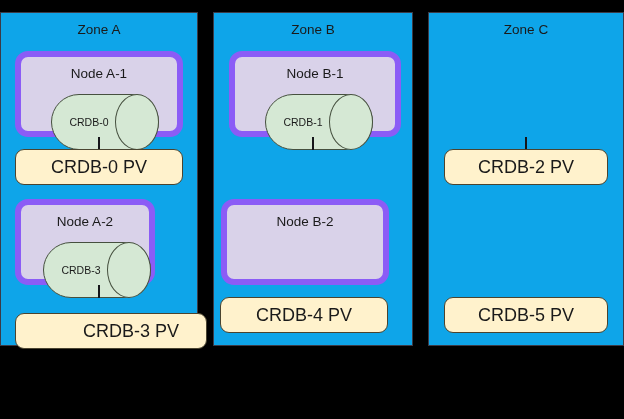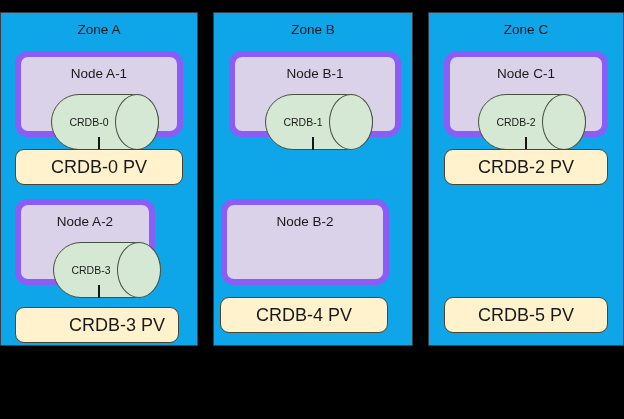--- a/index.html
+++ b/index.html
@@ -138,28 +138,28 @@
         <div class="cyl-body"></div>
         <div class="cyl-cap"></div>
         <div class="cyl-label">CRDB-0</div>
       </div>
     </div>
     <div class="connector" style="left:97px; top:124px; height:13px;"></div>
     <div class="pv" style="left:14px; top:136px; width:168px; height:36px;">CRDB-0 PV</div>
 
     <div class="node" style="left:14px; top:186px; width:140px; height:86px;">
       <div class="node-title">Node A-2</div>
-      <div class="cylinder" style="left:32px; top:37px;">
+      <div class="cylinder" style="left:22px; top:37px;">
         <div class="cyl-body"></div>
         <div class="cyl-cap"></div>
         <div class="cyl-label">CRDB-3</div>
       </div>
     </div>
     <div class="connector" style="left:97px; top:272px; height:13px;"></div>
-    <div class="pv" style="left:14px; top:294px; width:164px; height:36px;padding-left:40px;">CRDB-3 PV</div>
+    <div class="pv" style="left:14px; top:300px; width:192px; height:36px;padding-left:40px;">CRDB-3 PV</div>
   </div>
 
   <div class="zone" style="left:213px; width:200px;">
     <div class="zone-title">Zone B</div>
 
     <div class="node" style="left:15px; top:38px; width:172px; height:86px;padding-left:20px;">
       <div class="node-title">Node B-1</div>
       <div class="cylinder" style="left:30px; top:37px;">
         <div class="cyl-body"></div>
         <div class="cyl-cap"></div>
@@ -170,27 +170,19 @@
 
     <div class="node" style="left:7px; top:186px; width:168px; height:86px;">
       <div class="node-title">Node B-2</div>
     </div>
     <div class="pv" style="left:6px; top:284px; width:168px; height:36px;">CRDB-4 PV</div>
   </div>
 
   <div class="zone" style="left:428px; width:196px;">
     <div class="zone-title">Zone C</div>
 
-    <div class="node" style="left:15px; top:38px; width:164px; height:86px;">
-      <div class="node-title">Node C-1</div>
-      <div class="cylinder" style="left:28px; top:37px;">
-        <div class="cyl-body"></div>
-        <div class="cyl-cap"></div>
-        <div class="cyl-label">CRDB-2</div>
-      </div>
-    </div>
     <div class="connector" style="left:96px; top:124px; height:13px;"></div>
     <div class="pv" style="left:15px; top:136px; width:164px; height:36px;">CRDB-2 PV</div>
 
     <div class="pv" style="left:15px; top:284px; width:164px; height:36px;">CRDB-5 PV</div>
   </div>
 
 </div>
 
 </body></html>

